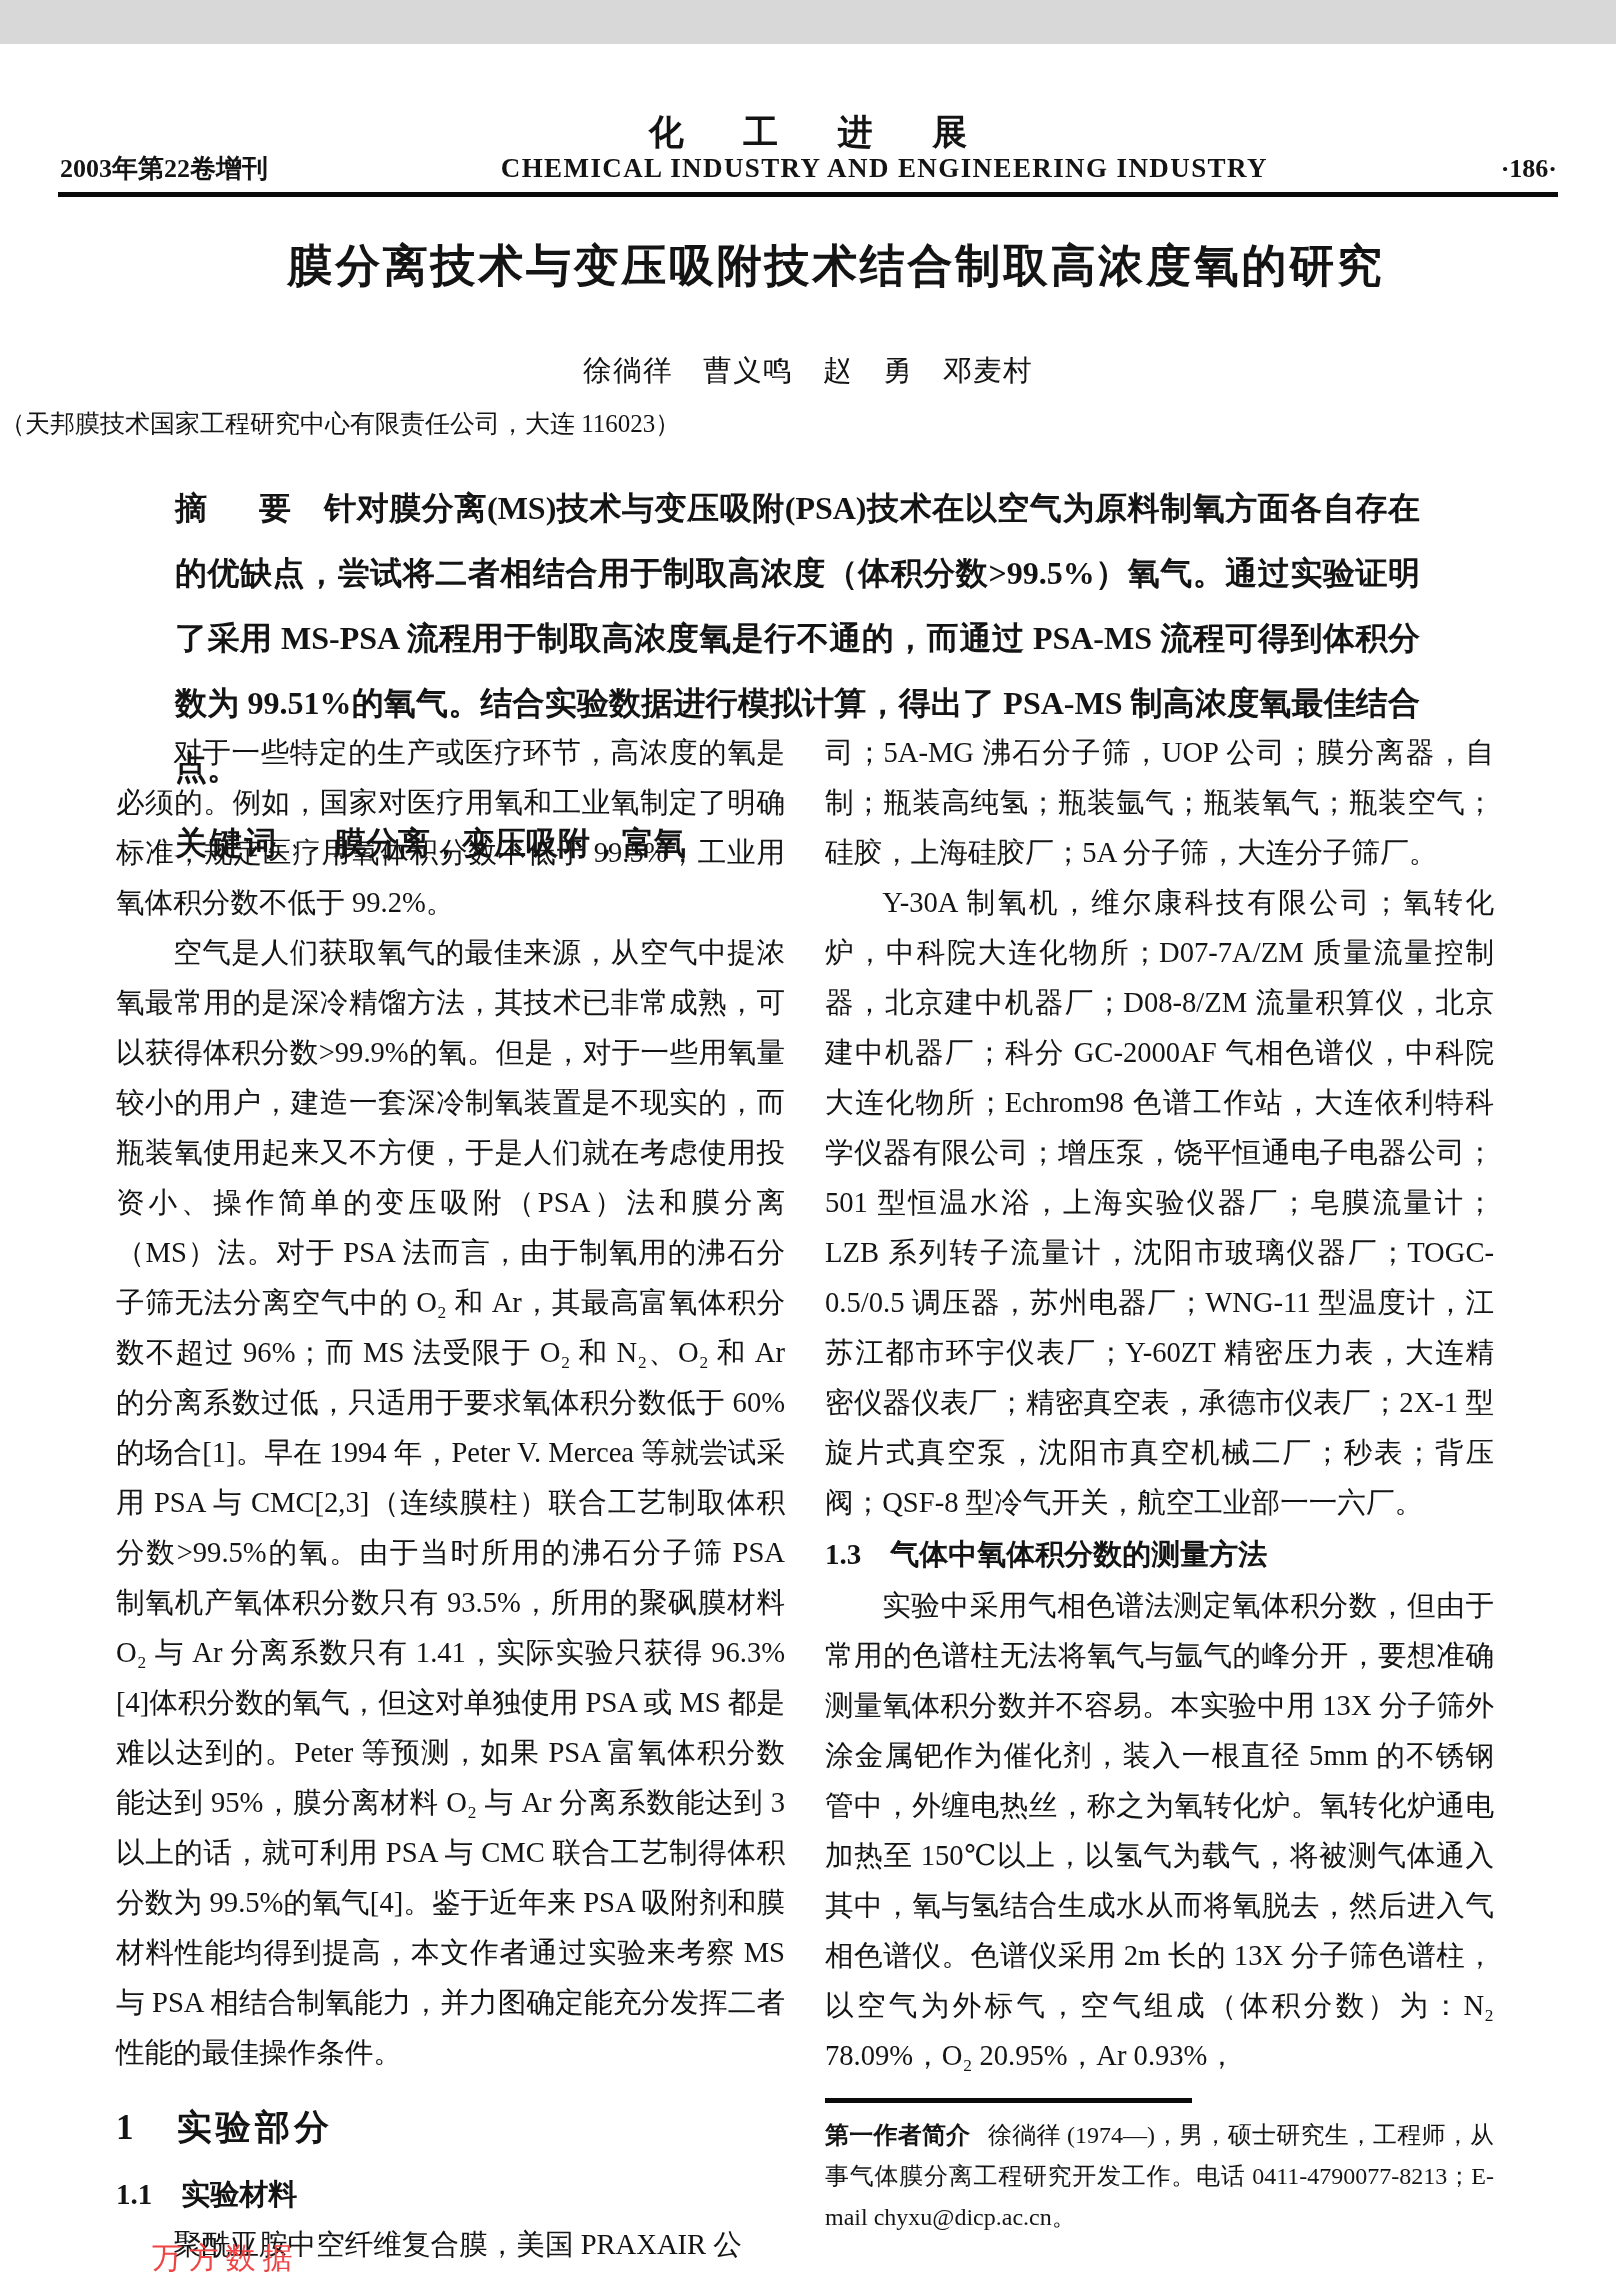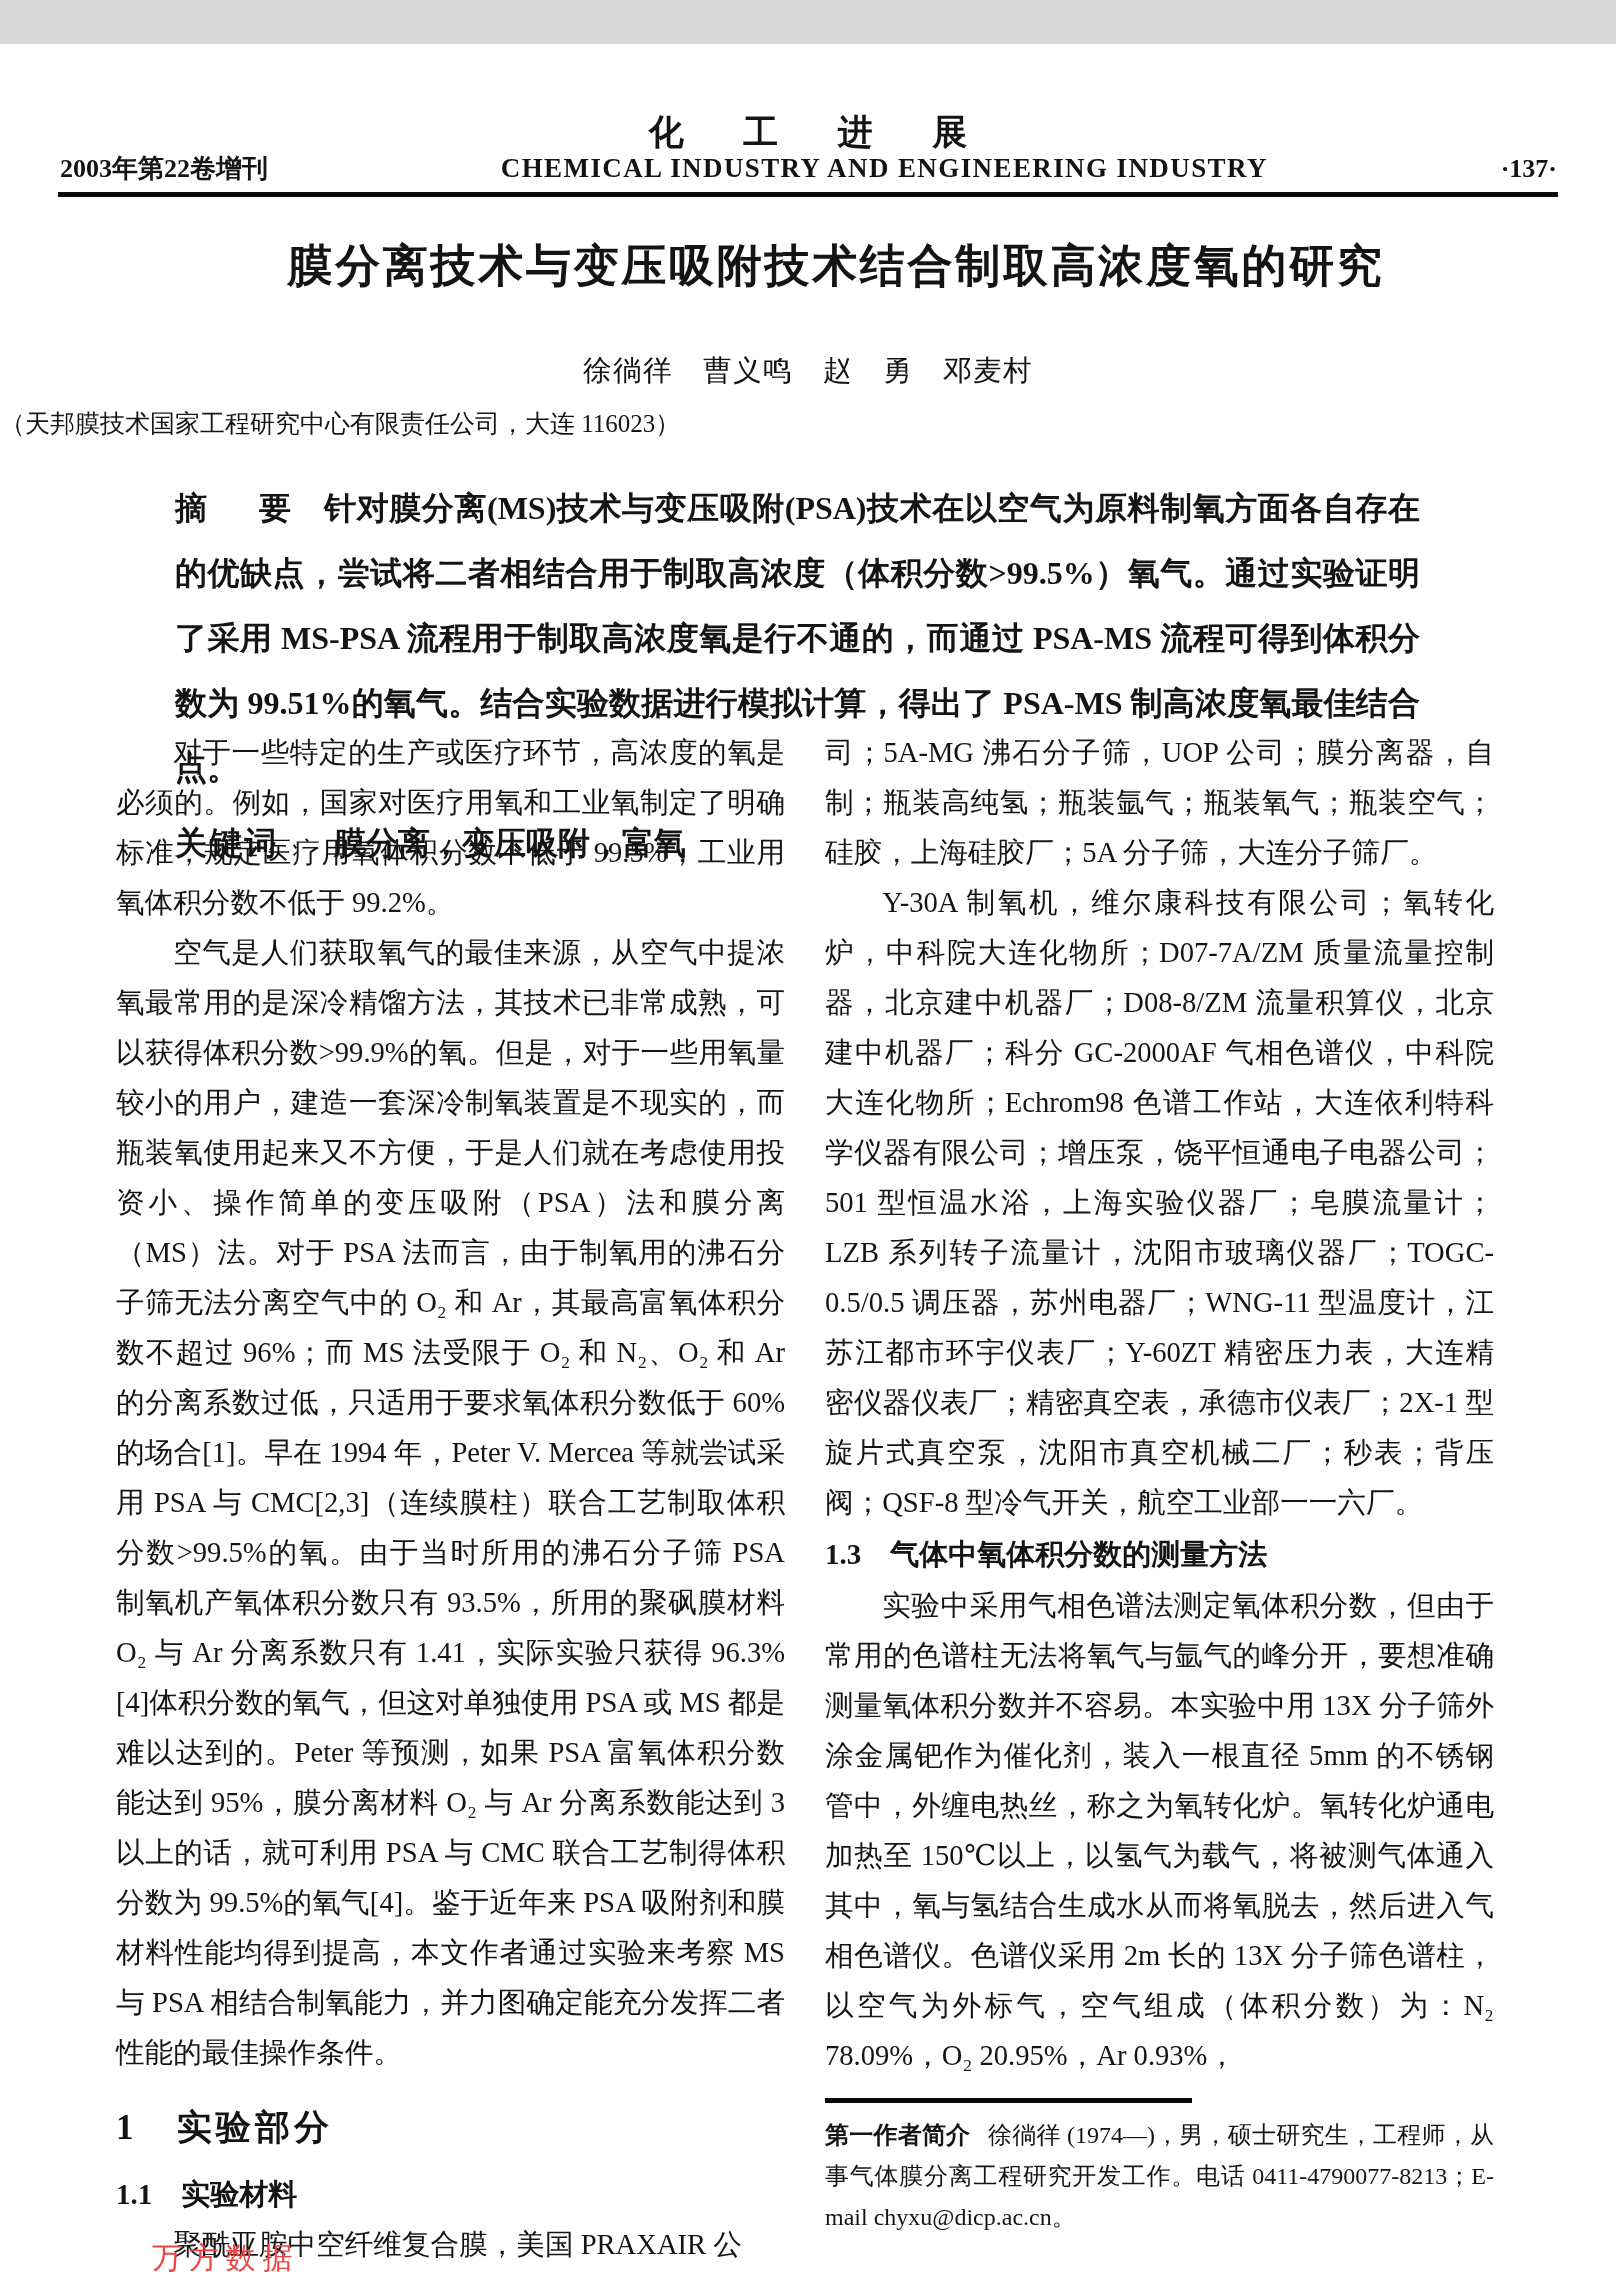--- a/index.html
+++ b/index.html
@@ -86,21 +86,21 @@
 </head>
 <body>
 
 <div class="page">
 
   <div class="jname">化工进展</div>
 
   <div class="jline">
     <span class="vol">2003年第22卷增刊</span>
     <span class="en">CHEMICAL  INDUSTRY  AND  ENGINEERING  INDUSTRY</span>
-    <span class="pg">·137·</span>
+    <span class="pg">·186·</span>
   </div>
 
   <div class="hrule"></div>
 
   <div class="title">膜分离技术与变压吸附技术结合制取高浓度氧的研究</div>
 
   <div class="authors">徐徜徉　曹义鸣　赵　勇　邓麦村</div>
 
   <div class="affil">（天邦膜技术国家工程研究中心有限责任公司，大连 116023）</div>
 

